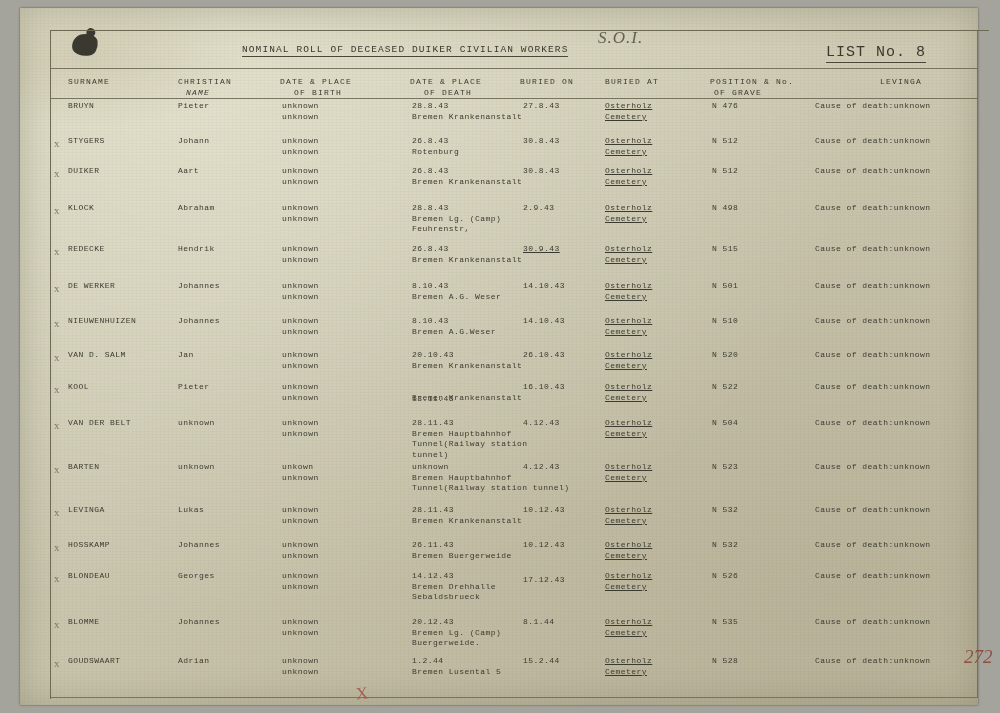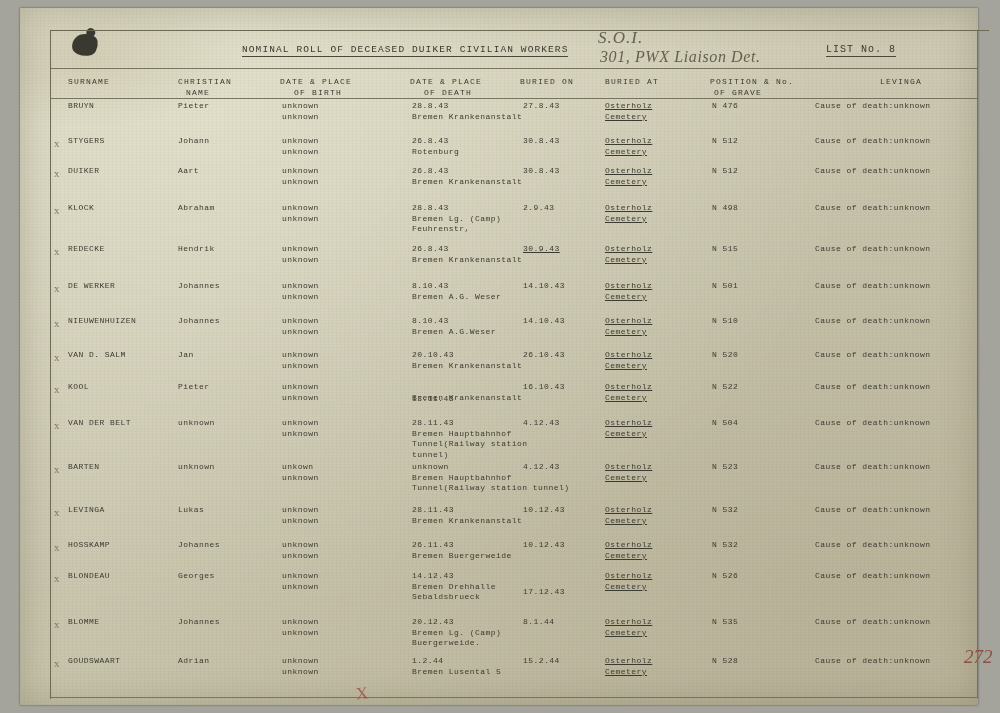--- a/index.html
+++ b/index.html
@@ -76,21 +76,21 @@
     color: #3a392f;
     border-bottom: 1px solid #4a4738;
     padding-bottom: 1px;
     font-family: "Liberation Mono", monospace;
     white-space: pre;
   }
   .list-no {
     position: absolute;
     left: 806px;
     top: 36px;
-    font-size: 10px;
+    font-size: 15px;
     letter-spacing: 1px;
     color: #3a392f;
     border-bottom: 1px solid #4a4738;
     padding-bottom: 1px;
     font-family: "Liberation Mono", monospace;
     white-space: pre;
   }
 
   
   .hand {
@@ -216,31 +216,30 @@
     <div class="stain1"></div>
     <div class="grain"></div>
     <div class="edge-dark"></div>
 
     <div class="blot"></div>
 
     <div class="doc-title">NOMINAL ROLL OF DECEASED DUIKER CIVILIAN WORKERS</div>
     <div class="list-no">LIST No. 8</div>
 
     <div class="hand hand-soi">S.O.I.</div>
-    <div class="hand hand-det">301, PWX Liaison Det.</div>
     <div class="hand hand-num">272</div>
     <div class="pencil-x">X</div>
 
     <div class="border-frame"></div>
     <div class="frame-right"></div>
     <div class="frame-bottom"></div>
 
     <div class="hdr" style="left:48px; top:68px;">SURNAME</div>
     <div class="hdr" style="left:158px; top:68px;">CHRISTIAN</div>
-    <div class="hdr" style="left:166px; top:79px;">NAME</div>
+    <div class="hdr" style="left:166px; top:79px;font-style:italic;">NAME</div>
     <div class="hdr" style="left:260px; top:68px;">DATE &amp; PLACE</div>
     <div class="hdr" style="left:274px; top:79px;">OF BIRTH</div>
     <div class="hdr" style="left:390px; top:68px;">DATE &amp; PLACE</div>
     <div class="hdr" style="left:404px; top:79px;">OF DEATH</div>
     <div class="hdr" style="left:500px; top:68px;">BURIED ON</div>
     <div class="hdr" style="left:585px; top:68px;">BURIED AT</div>
     <div class="hdr" style="left:690px; top:68px;">POSITION &amp; No.</div>
     <div class="hdr" style="left:694px; top:79px;">OF GRAVE</div>
     <div class="hdr" style="left:860px; top:68px;">LEVINGA</div>
 
@@ -435,21 +434,21 @@
         </div>
         <div class="row" style="top: 563px;">
           <div class="tick" style="top: 2px;">x</div>
           <div class="cell c-surname" style="top: 0px;">BLONDEAU</div>
           <div class="cell c-christian" style="top: 0px;">Georges</div>
           <div class="cell c-birth" style="top: 0px;">unknown</div>
           <div class="cell c-birth" style="top: 10.5px;">unknown</div>
           <div class="cell c-death" style="top: 0px;">14.12.43</div>
           <div class="cell c-death" style="top: 10.5px;">Bremen Drehhalle</div>
           <div class="cell c-death" style="top: 21px;">Sebaldsbrueck</div>
-          <div class="cell c-buriedon" style="top: 16px;">17.12.43</div>
+          <div class="cell c-buriedon" style="top: 4px;">17.12.43</div>
           <div class="cell c-buriedat" style="top: 0px;">Osterholz</div>
           <div class="cell c-buriedat" style="top: 10.5px;">Cemetery</div>
           <div class="cell c-position" style="top: 0px;">N 526</div>
           <div class="cell c-remarks" style="top: 0px;">Cause of death:unknown</div>
         </div>
         <div class="row" style="top: 609px;">
           <div class="tick" style="top: 2px;">x</div>
           <div class="cell c-surname" style="top: 0px;">BLOMME</div>
           <div class="cell c-christian" style="top: 0px;">Johannes</div>
           <div class="cell c-birth" style="top: 0px;">unknown</div>

